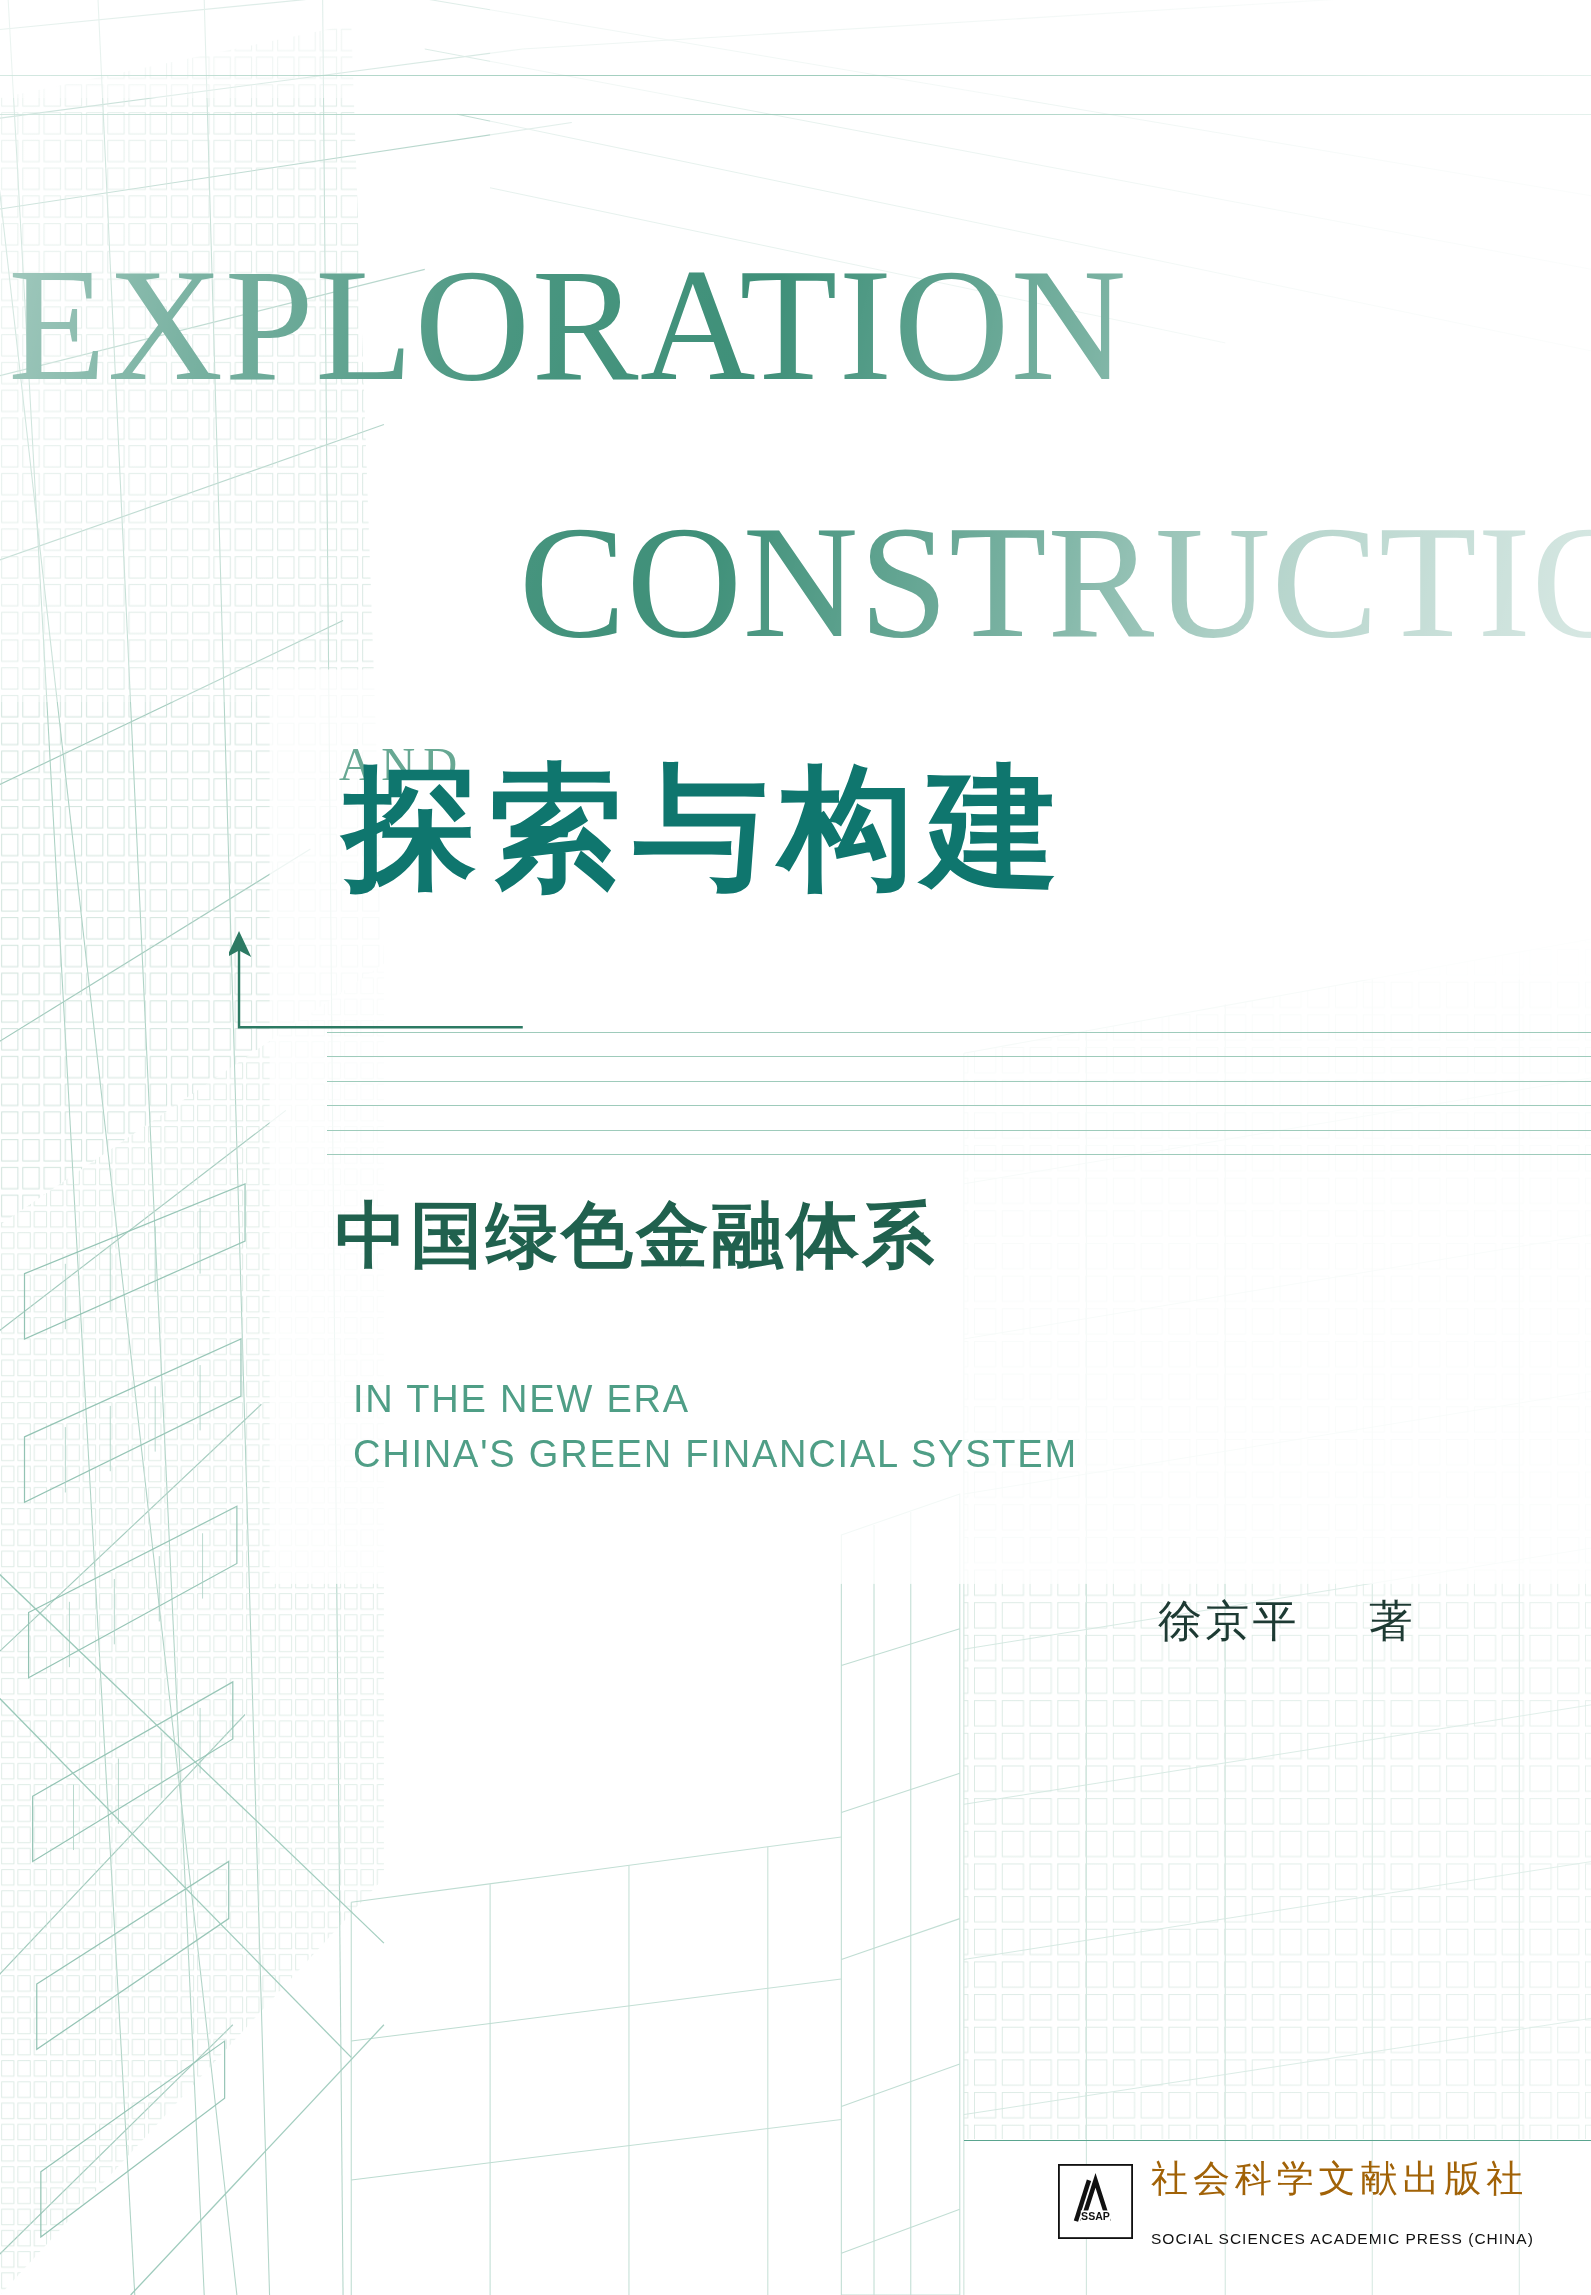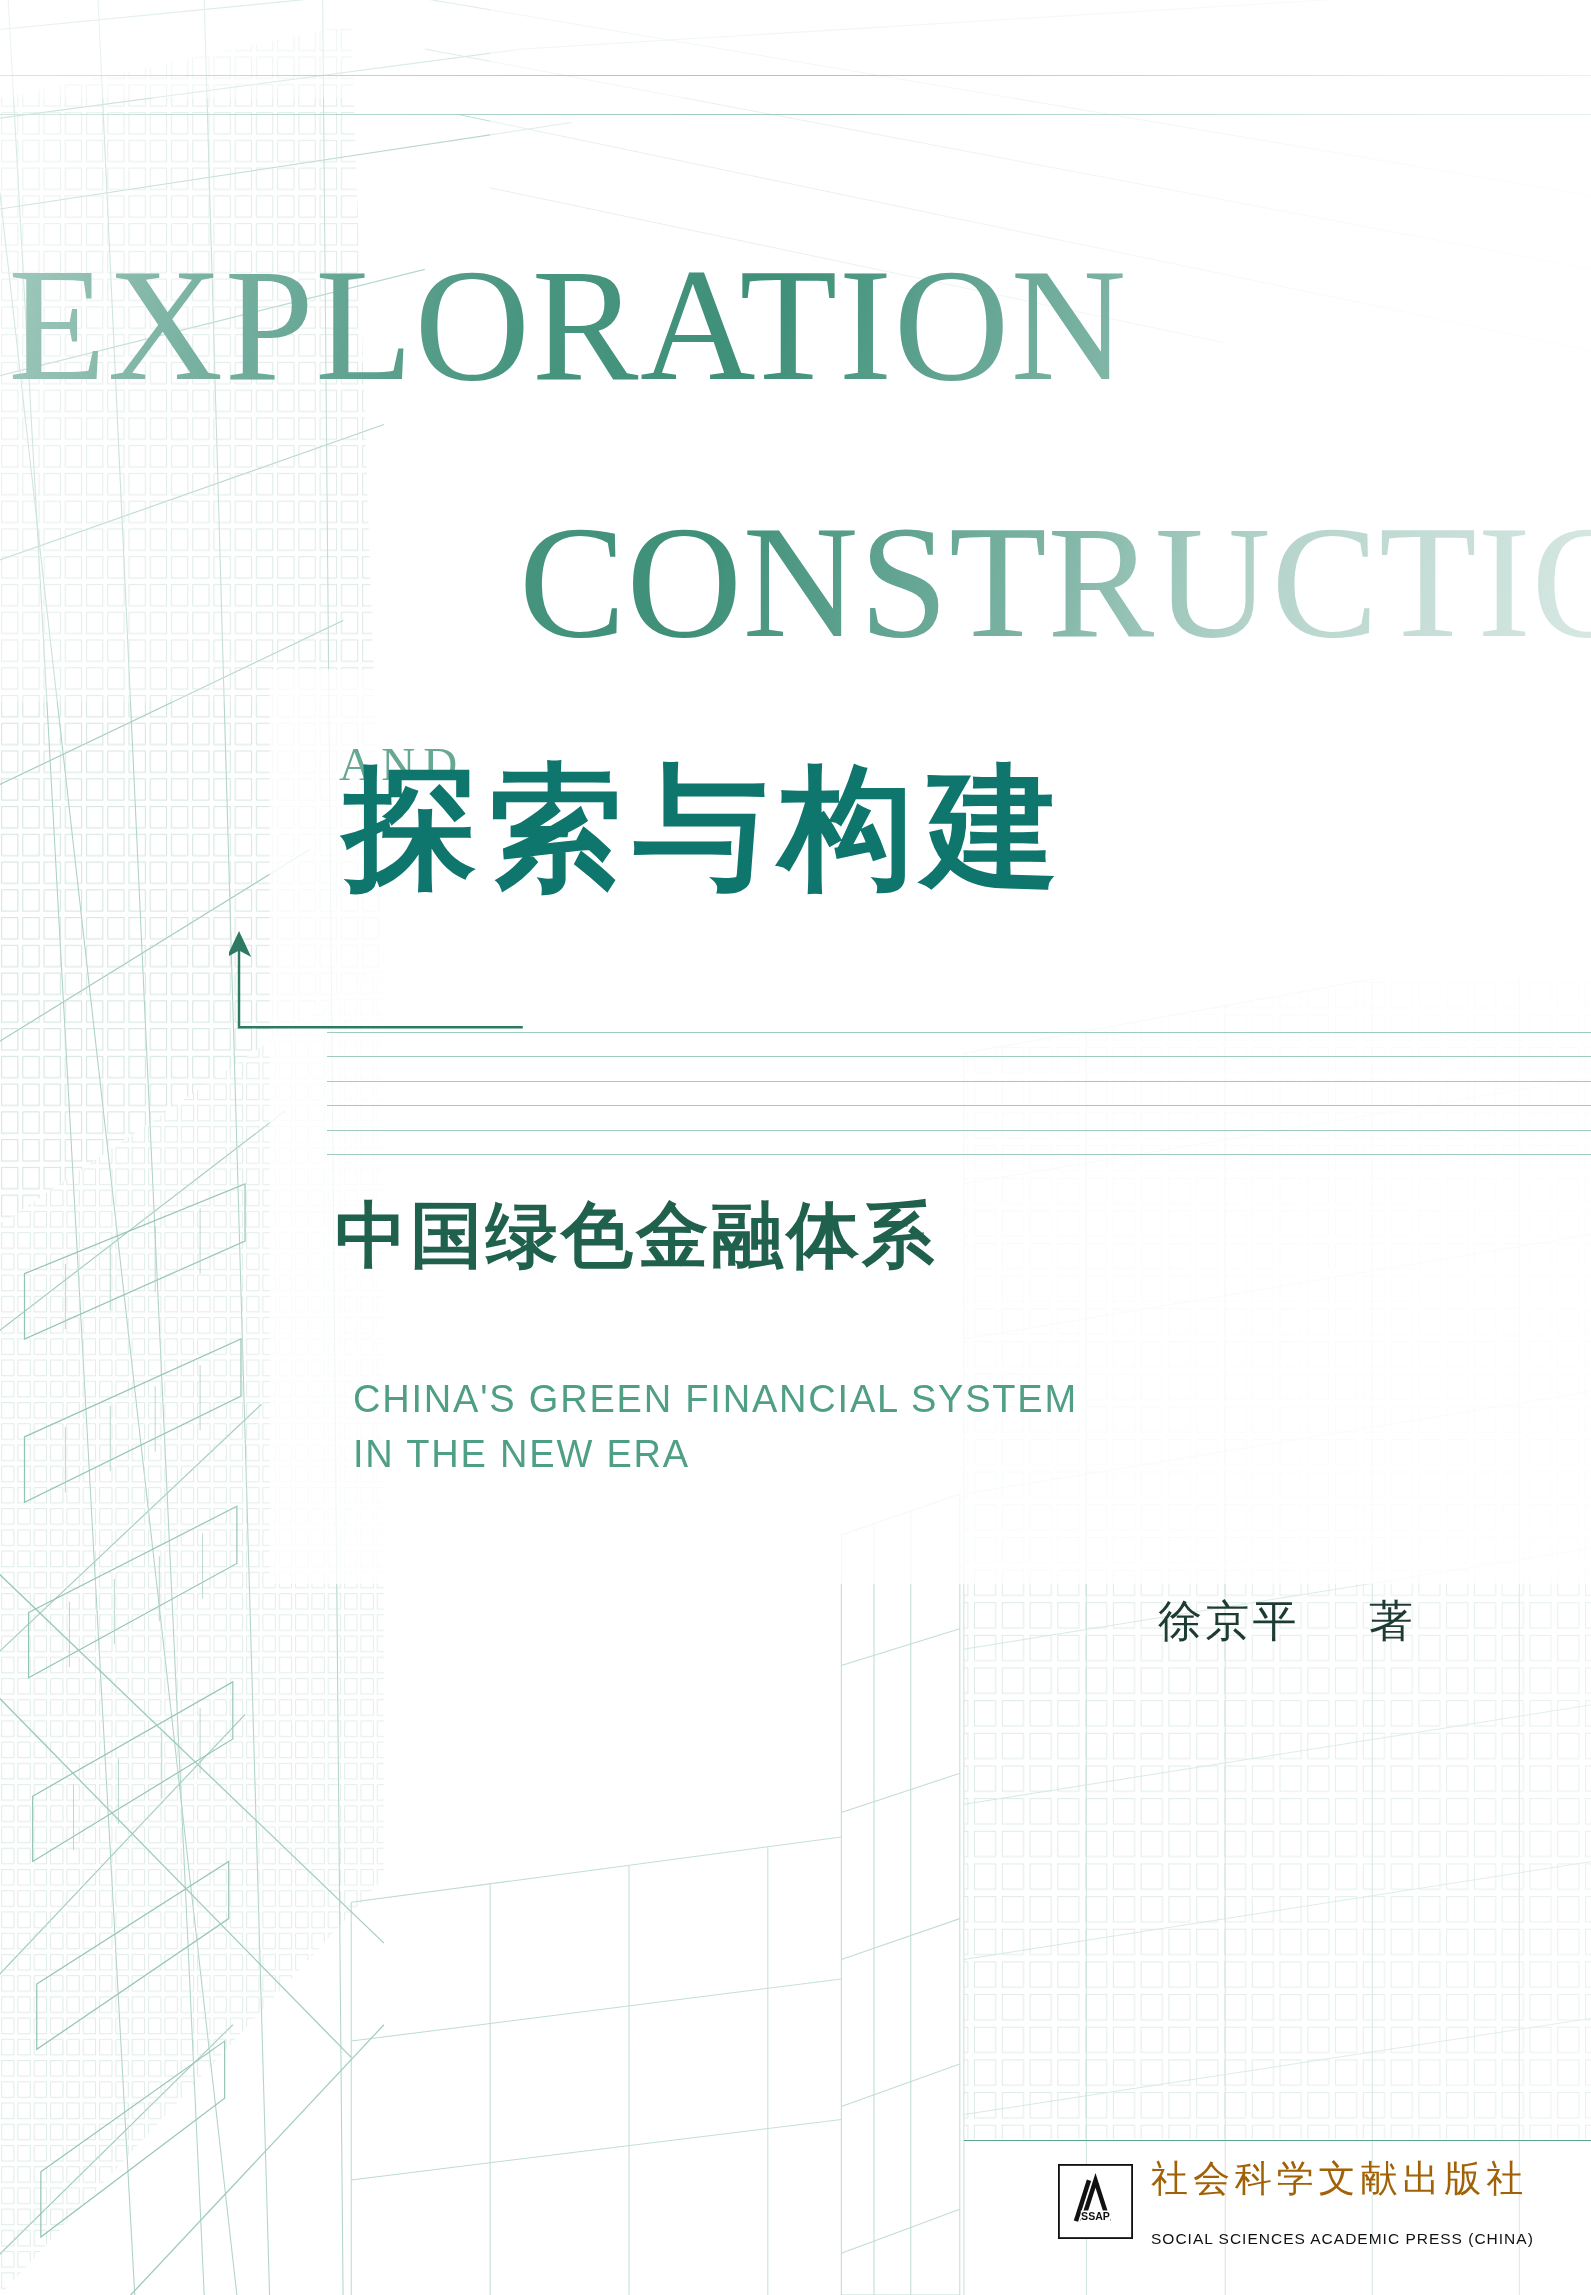--- a/index.html
+++ b/index.html
@@ -398,22 +398,22 @@
     <i style="top:31px;"></i>
     <i style="top:56px;"></i>
     <i style="top:80px;"></i>
     <i style="top:105px;"></i>
     <i style="top:129px;"></i>
   </div>
 
   <div class="cn-sub-2">中国绿色金融体系</div>
 
   <div class="en-sub">
+    <div>IN THE NEW ERA</div>
     <div>CHINA'S GREEN FINANCIAL SYSTEM</div>
-    <div>IN THE NEW ERA</div>
   </div>
 
   <div class="author">
     <span>徐京平</span>
     <span class="gap"></span>
     <span>著</span>
   </div>
 
   <div class="pub-rule"></div>
   <div class="publisher">

